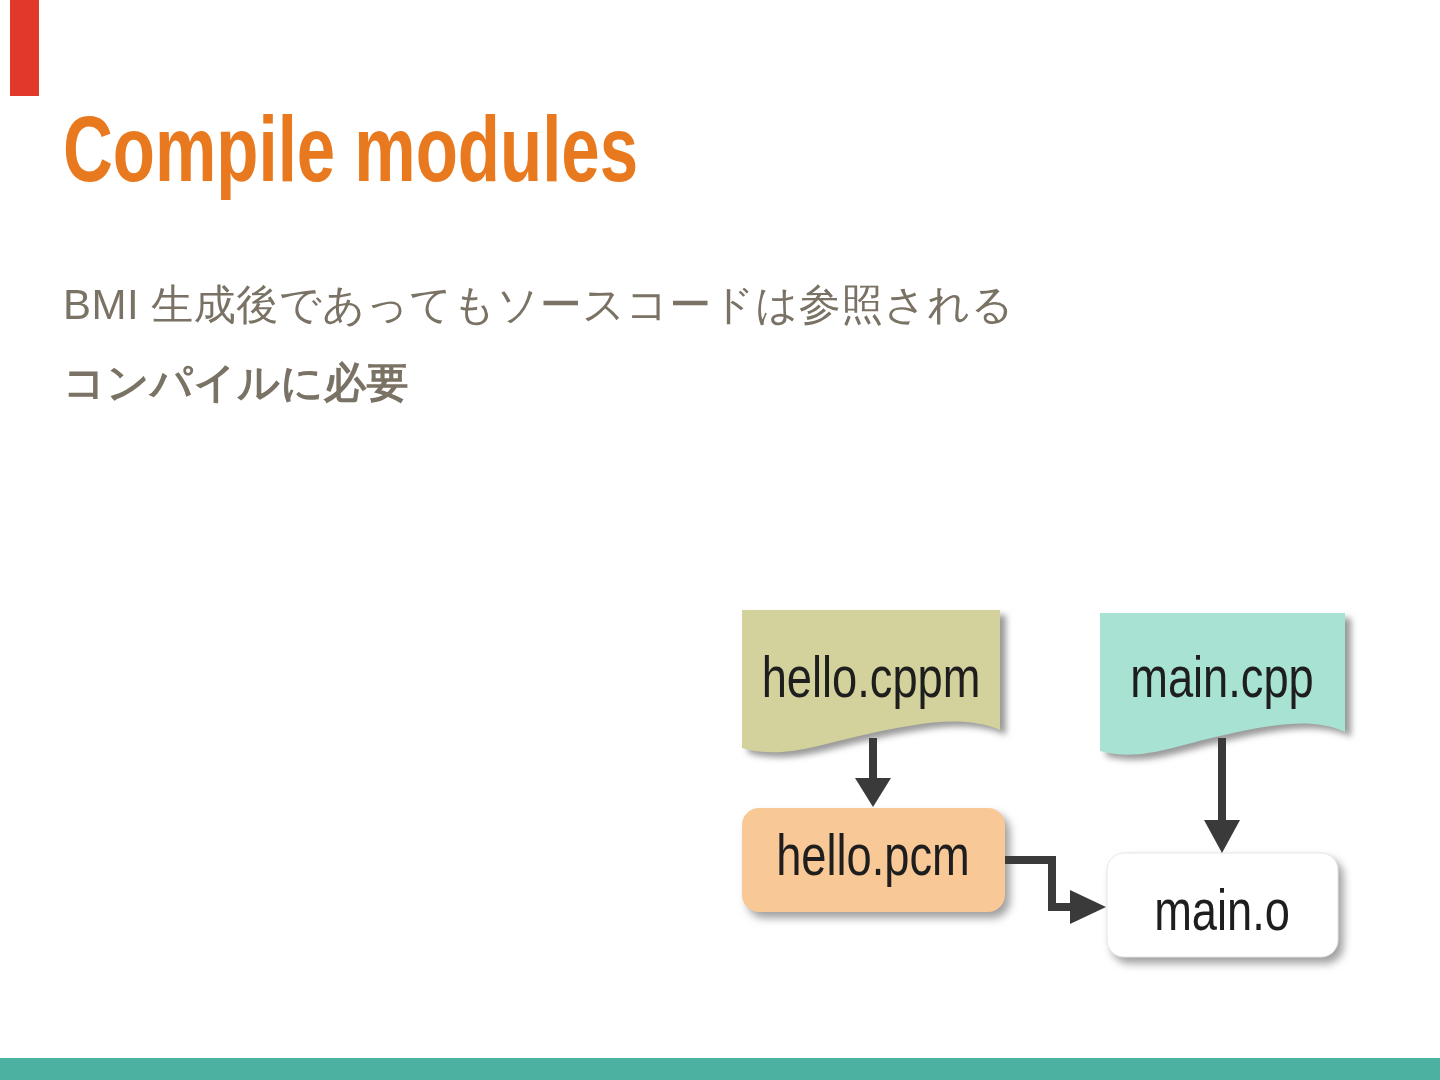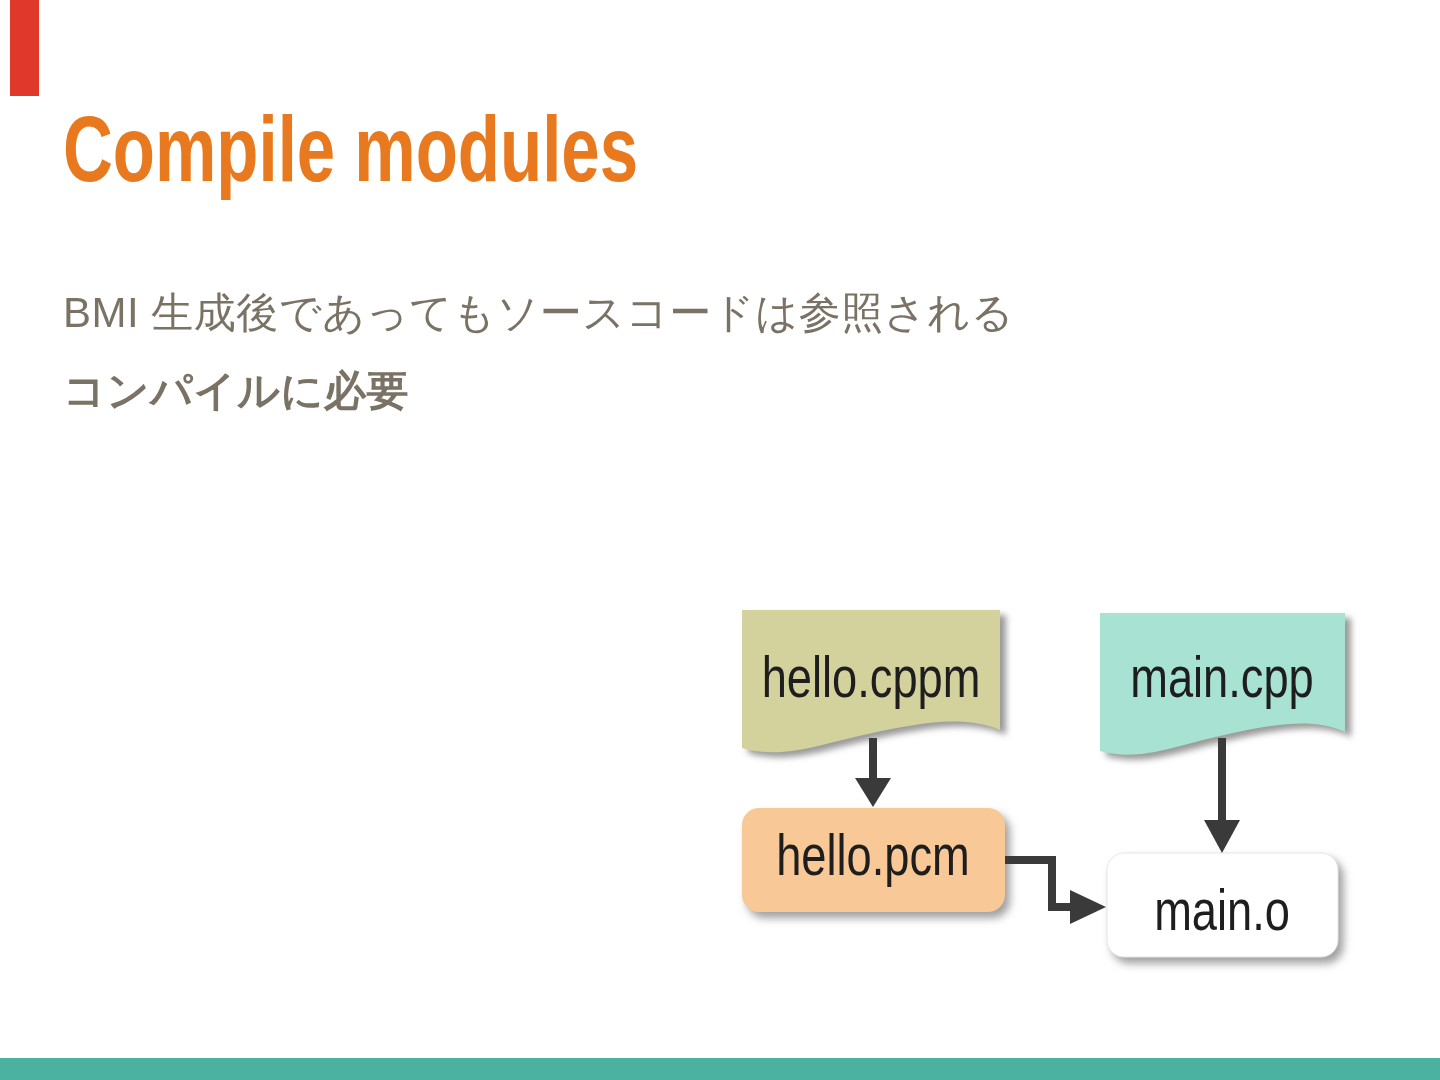--- a/index.html
+++ b/index.html
@@ -18,21 +18,21 @@
   .title{
     position:absolute;left:63px;top:103px;
     font-size:92px;font-weight:bold;line-height:1;
     color:#E8791E;white-space:nowrap;
     transform:scaleX(0.75);transform-origin:0 0;
     margin:0;
   }
   .body-line{
     position:absolute;left:63px;
     font-size:42px;line-height:1;letter-spacing:0.5px;
-    color:#7A7264;white-space:nowrap;margin-top:8px;
+    color:#7A7264;white-space:nowrap;
   }
   .body-line.l1{top:284px;}
   .body-line.l2{top:362px;font-weight:bold;}
   .diagram{
     position:absolute;left:700px;top:580px;width:700px;height:420px;
   }
   .doc-shadow{filter:drop-shadow(6px 5px 3px rgba(70,70,70,0.55));}
   .box-shadow{filter:drop-shadow(5px 6px 4px rgba(80,80,80,0.55));}
   .node-label{
     font-family:"Liberation Sans","DejaVu Sans",sans-serif;

